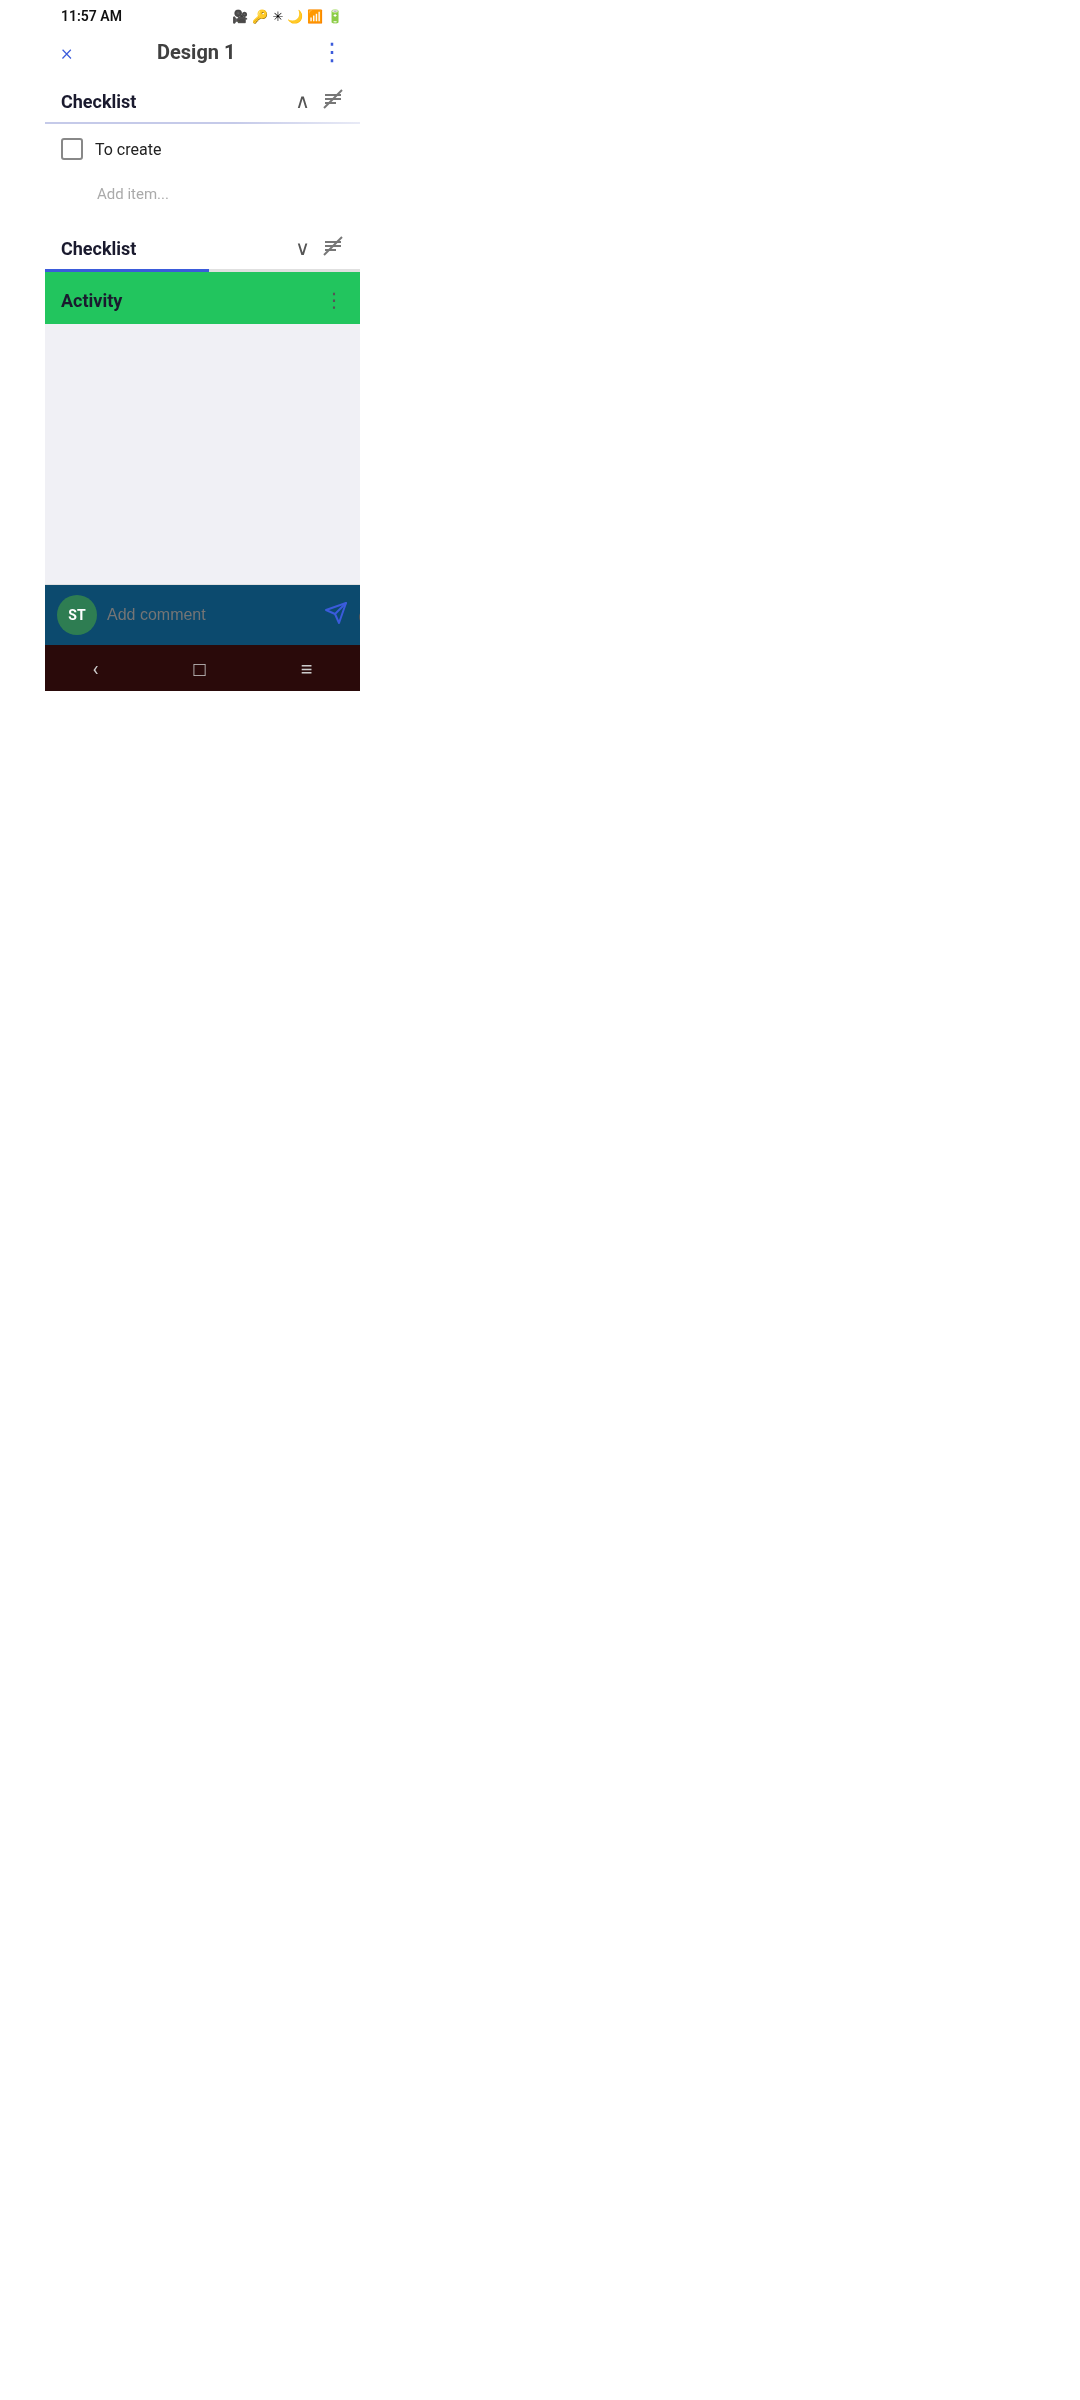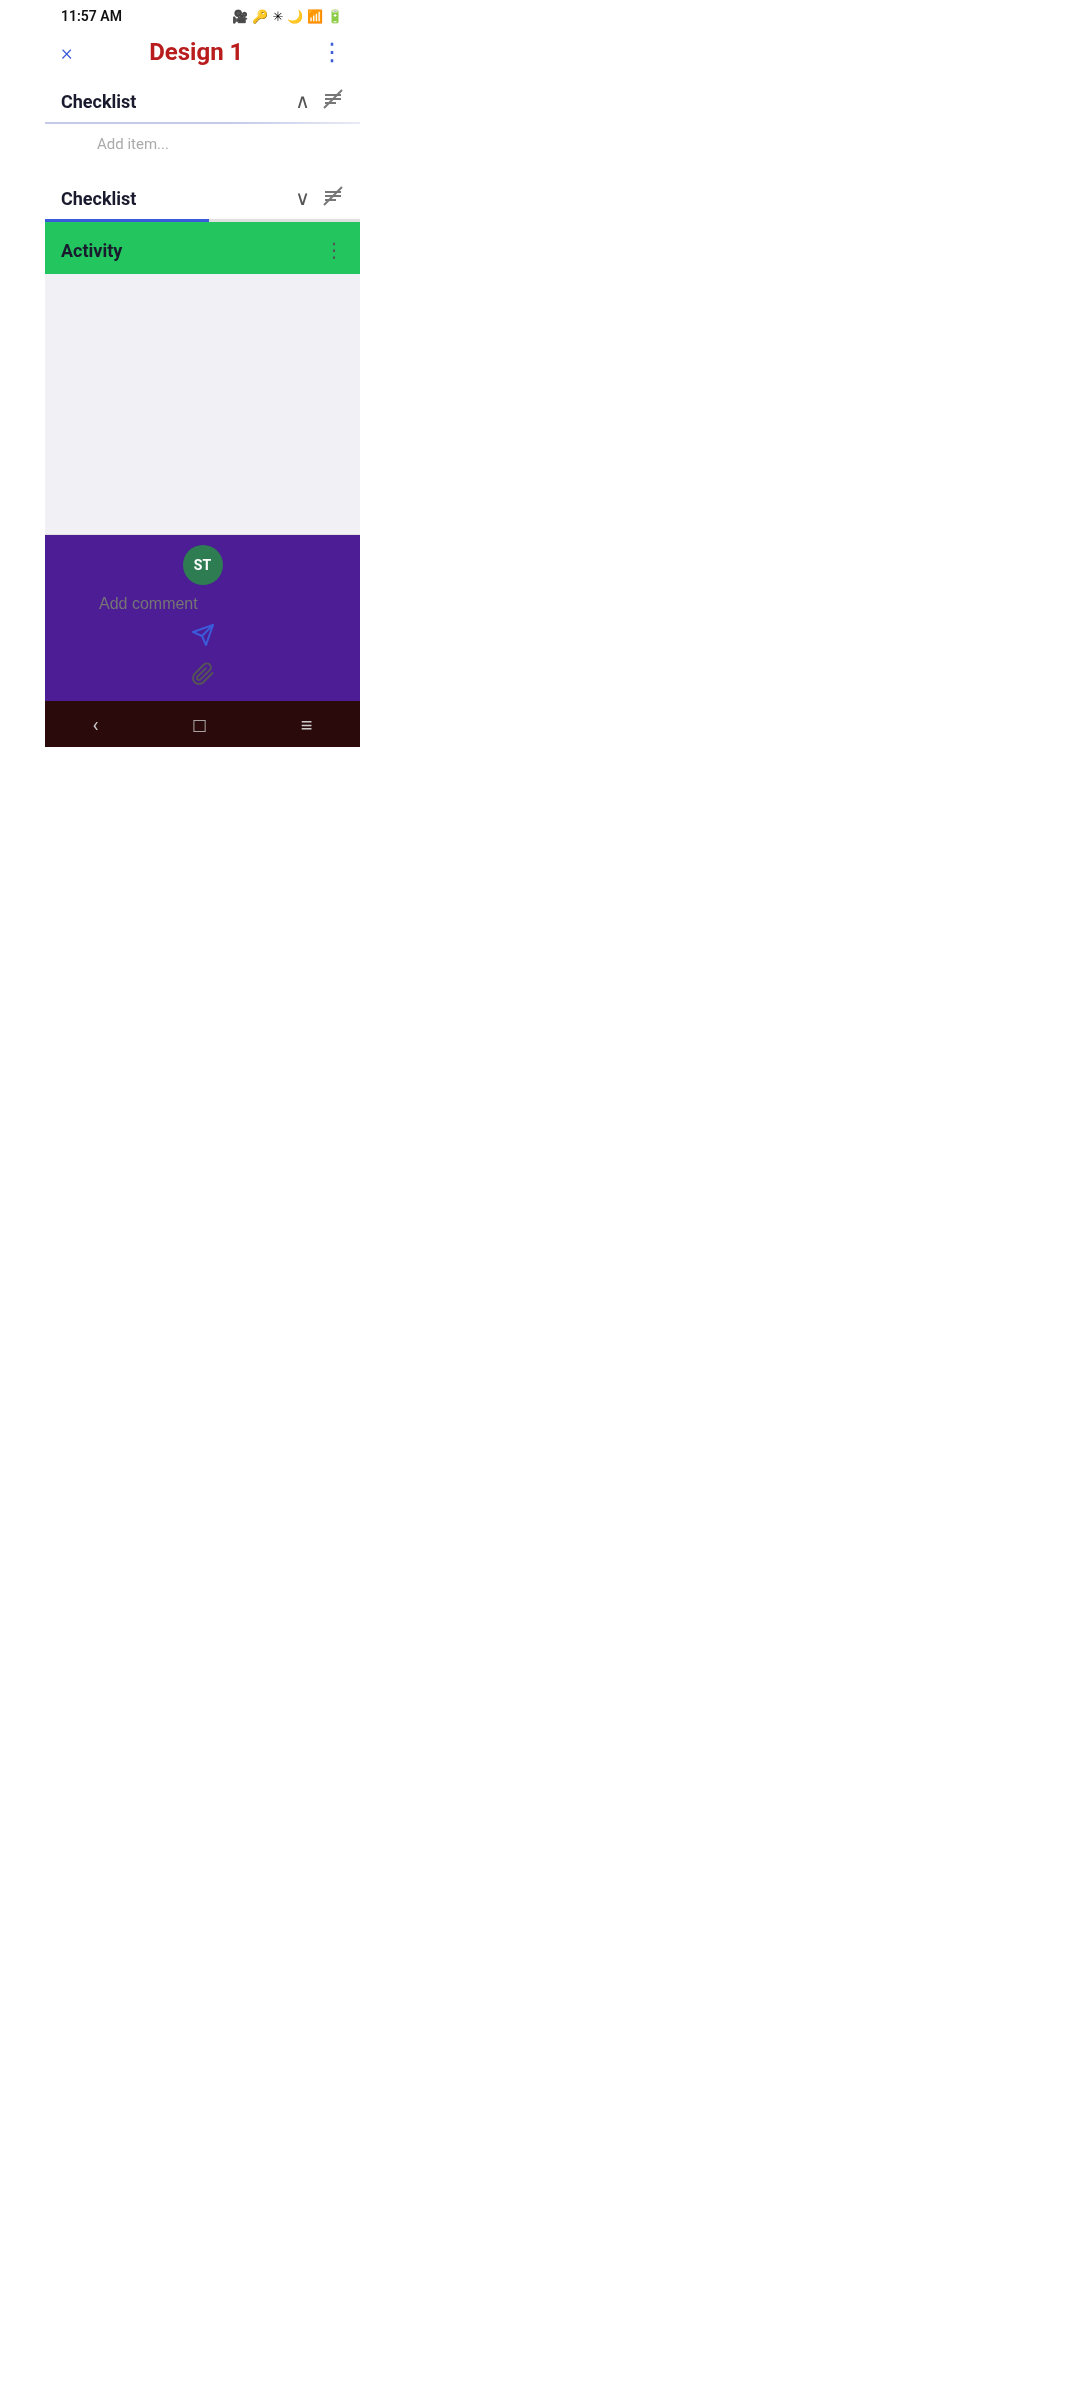--- a/index.html
+++ b/index.html
@@ -39,23 +39,23 @@
       padding: 10px 16px;
       background: #fff;
     }
     .header-close {
       font-size: 22px;
       color: #3b5bdb;
       cursor: pointer;
       font-weight: 300;
     }
     .header-title {
-      font-size: 24px;
-      font-weight: 700;
-      color: #b91c1c;
+      font-size: 20px;
+      font-weight: 700;
+      color: #404040;
     }
     .header-more {
       font-size: 24px;
       color: #3b5bdb;
       cursor: pointer;
     }
 
     
     .section-header {
       display: flex;
@@ -198,24 +198,23 @@
     .activity-body {
       min-height: 260px;
       background: #f0f0f5;
     }
 
     
     .comment-bar {
       display: flex;
       align-items: center;
       padding: 10px 12px;
-      background: #4c1d95;
+      background: #0c4a6e;
       border-top: 1px solid #e0e0e0;
       gap: 10px;
-      flex-direction: column;
     }
     .avatar {
       width: 40px;
       height: 40px;
       border-radius: 50%;
       background: #2e7d52;
       color: #fff;
       font-size: 14px;
       font-weight: 700;
       display: flex;
@@ -294,20 +293,24 @@
           <line x1="3" y1="11" x2="19" y2="11" stroke="#777" stroke-width="2"></line>
           <line x1="3" y1="15" x2="14" y2="15" stroke="#777" stroke-width="2"></line>
           <line x1="2" y1="20" x2="20" y2="2" stroke="#777" stroke-width="2"></line>
         </svg>
       </span>
     </div>
   </div>
 
   <div class="divider-blue"></div>
 
+  <div class="checklist-item">
+    <div class="checkbox"></div>
+    <span class="item-label">To create</span>
+  </div>
 
   <div class="add-item">
     <span class="add-item-text">Add item...</span>
   </div>
 
 
   <div class="section-header-2">
     <span class="section-title">Checklist</span>
     <div class="section-controls">
       <span class="chevron-icon">∨</span>

